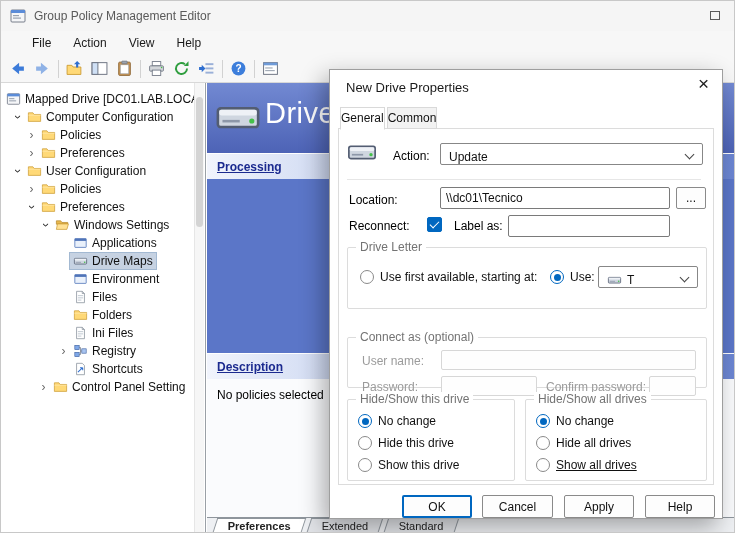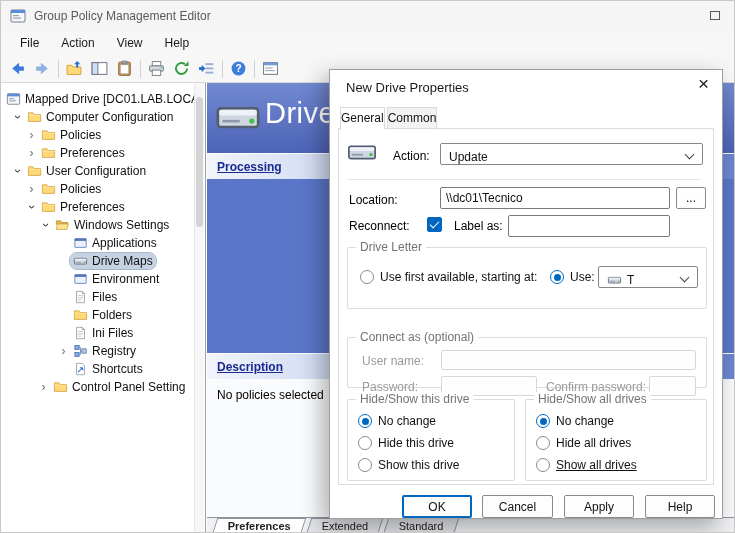--- a/index.html
+++ b/index.html
@@ -6,40 +6,40 @@
   *{box-sizing:border-box;}
   .app{position:relative;width:735px;height:533px;background:#ffffff;
        font-family:"Liberation Sans","DejaVu Sans",sans-serif;font-size:12px;color:#111;
        overflow:hidden;border:1px solid #c8c8c8;}
   
   .titlebar{position:absolute;top:0;left:0;right:0;height:30px;background:#f5f5f5;display:flex;align-items:center;}
   .titlebar .appicon{width:16px;height:16px;margin:0 8px 0 9px;flex:none;}
   .titlebar .ttext{color:#5a5a5a;font-size:12px;}
   .winbtn{position:absolute;right:14px;top:10px;width:10px;height:9px;border:1px solid #5a5a5a;background:transparent;}
   
-  .menubar{position:absolute;top:30px;left:0;right:0;height:24px;background:#f7f7f7;display:flex;align-items:center;padding-left:8px;}
+  .menubar{position:absolute;top:30px;left:0;right:0;height:24px;background:#f7f7f7;display:flex;align-items:center;padding-left:20px;}
   .menuitem{padding:3px 11px;color:#1a1a1a;cursor:default;}
   
   .toolbar{position:absolute;top:54px;left:0;right:0;height:28px;background:#f7f7f7;border-bottom:1px solid #d8d8d8;
            display:flex;align-items:center;padding-left:4px;}
   .tbtn{width:25px;height:24px;display:flex;align-items:center;justify-content:center;}
   .tbtn svg{width:17px;height:17px;}
   .tsep{width:1px;height:18px;background:#d2d2d2;margin:0 3px;}
   
   .tree{position:absolute;left:0;top:82px;bottom:0;width:205px;background:#fff;border-right:1px solid #9aa0a6;
         padding-top:7px;overflow:hidden;}
   .trow{height:18px;display:flex;align-items:center;white-space:nowrap;}
   .chev{width:13px;flex:none;display:flex;align-items:center;justify-content:center;color:#6a6a6a;font-size:12px;}
   .chev::before{display:inline-block;line-height:1;}
   .chev.col::before{content:"\203A";}
   .chev.exp::before{content:"\203A";transform:rotate(90deg);color:#2b2b2b;}
   .chev.none::before{content:"";}
   .hl{display:flex;align-items:center;height:16px;padding:0 3px;}
   .ticon{width:15px;height:14px;flex:none;margin-right:4px;}
-  .trow.sel .hl{background:#c6d2e2;outline:1px solid #a3b9d2;border-radius:7px;}
+  .trow.sel .hl{background:#c6d2e2;outline:1px solid #a3b9d2;}
   .tscroll{position:absolute;right:1px;top:0;bottom:0;width:10px;background:#f6f6f6;border-left:1px solid #e6e6e6;}
   .tthumb{position:absolute;left:1px;right:1px;top:14px;height:130px;background:#d4d4d4;border-radius:4px;}
   
   .content{position:absolute;left:206px;top:82px;right:0;bottom:15px;background:#5b76c8;overflow:hidden;}
   .c-header{position:absolute;top:0;left:0;right:0;height:70px;background:linear-gradient(180deg,#7289d2,#4d63b6);}
   .c-header .bigicon{position:absolute;left:8px;top:11px;width:46px;height:46px;}
   .c-title{position:absolute;left:58px;top:14px;font-size:29px;color:#ffffff;letter-spacing:.5px;}
   .c-band{position:absolute;left:0;right:0;height:26px;display:flex;align-items:center;padding-left:10px;
           background:linear-gradient(90deg,#f1f4fc 0%,#a4b8e6 55%,#6b85d2 100%);border-top:1px solid #ffffff;}
   .c-band.proc{top:70px;}

